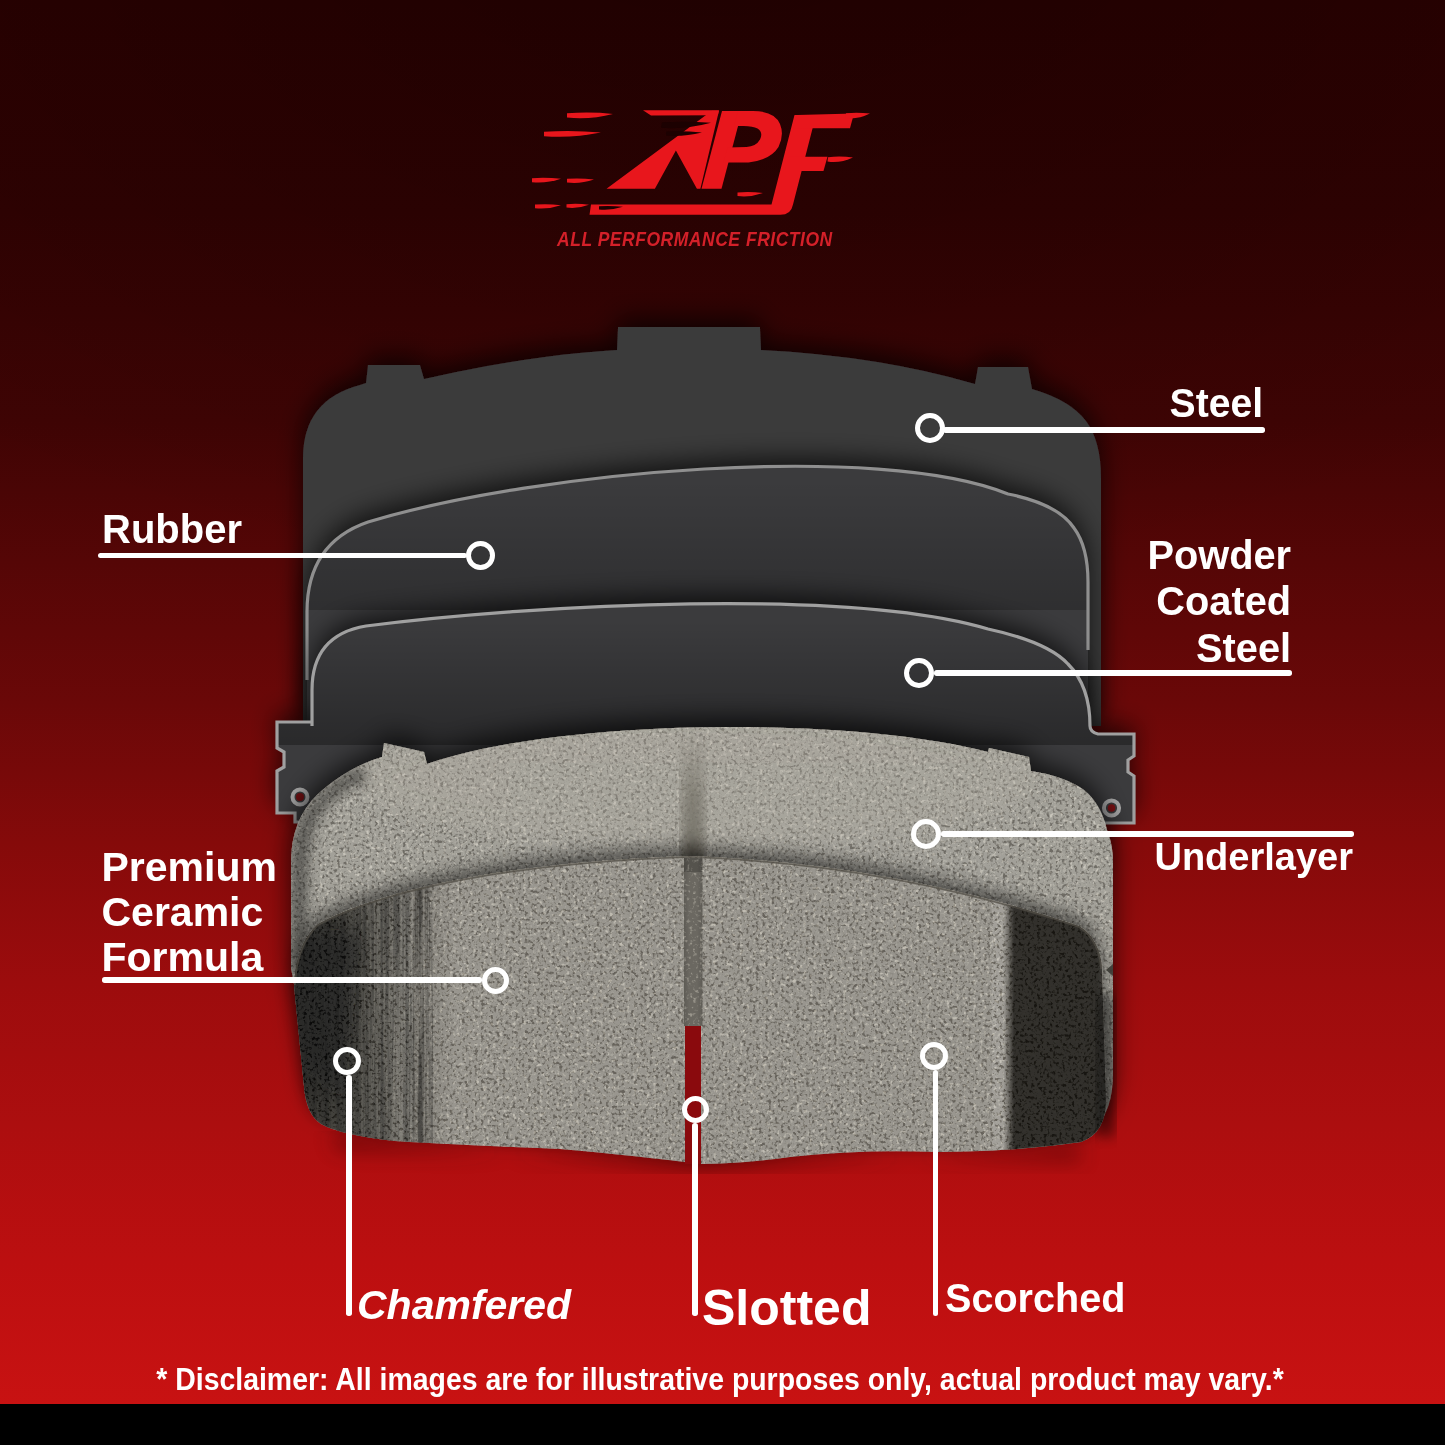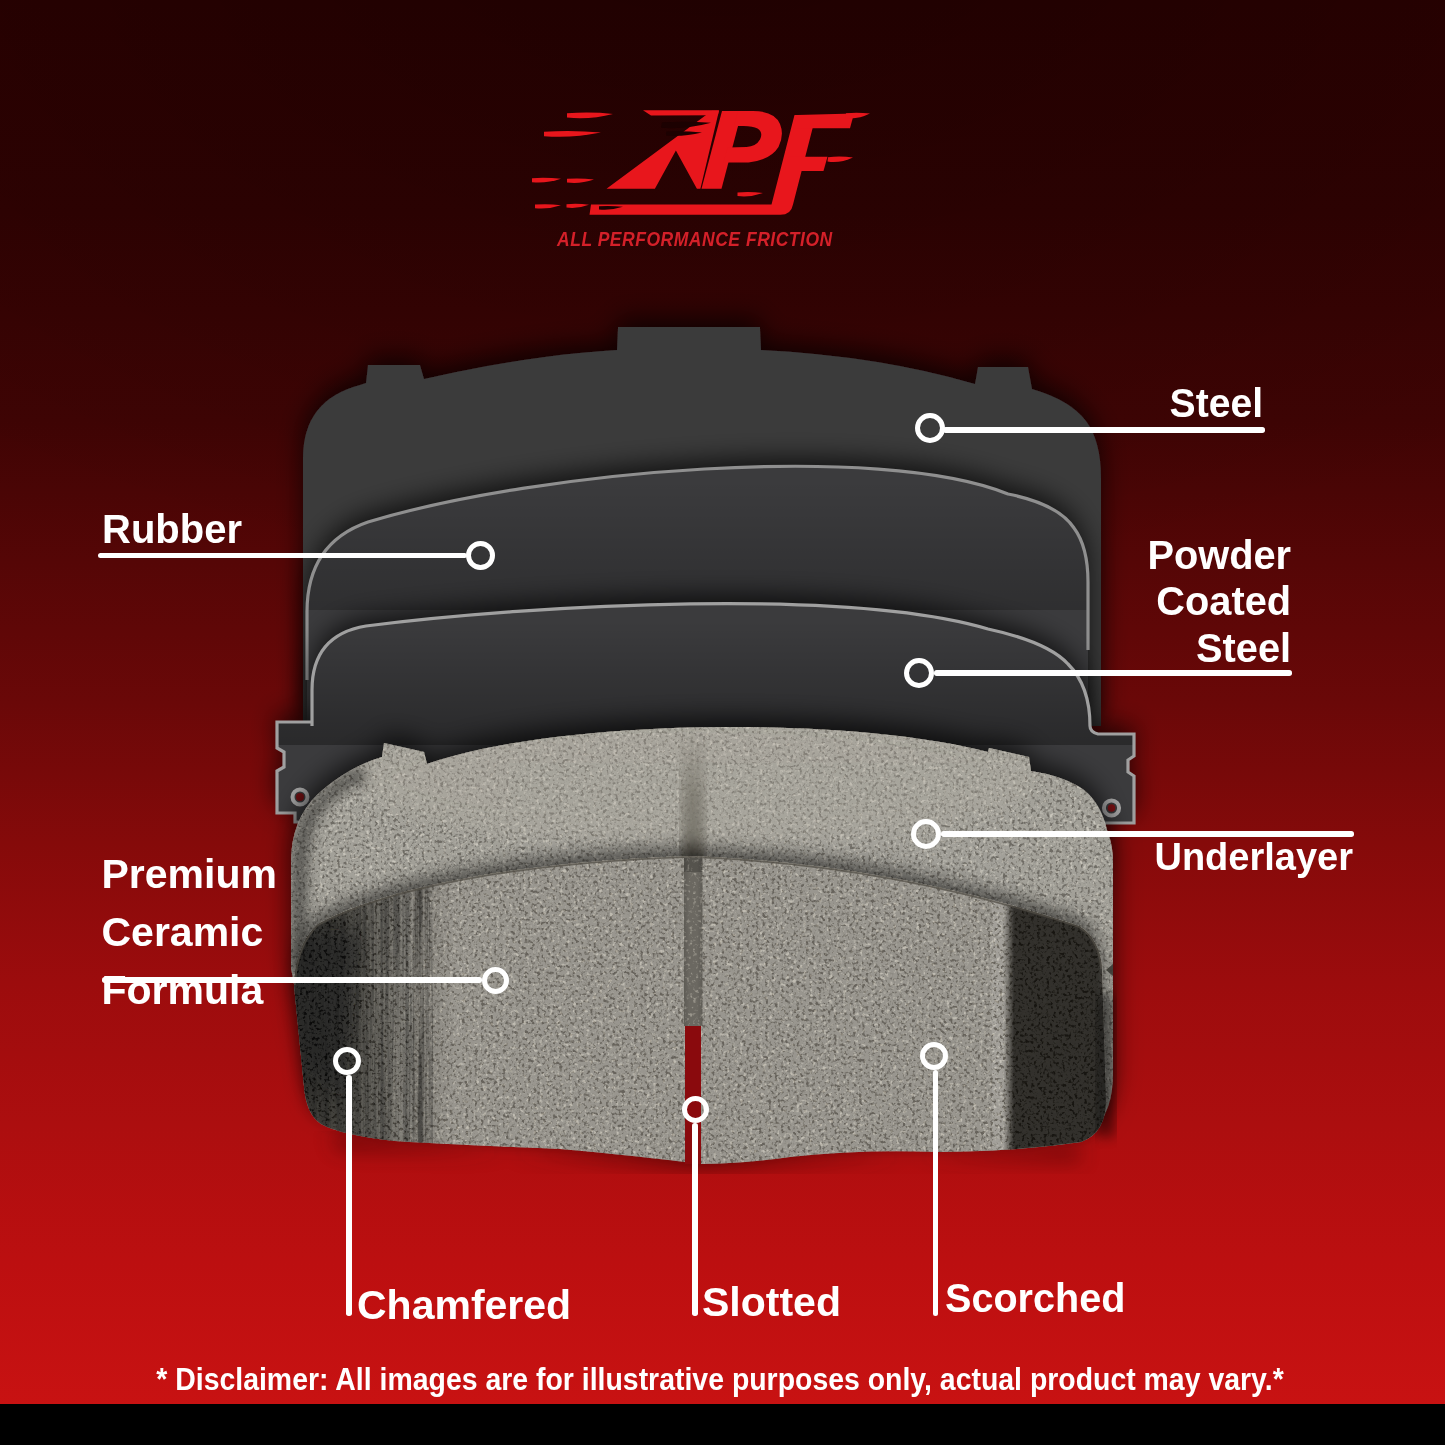--- a/index.html
+++ b/index.html
@@ -221,29 +221,29 @@
 <div class="circ" style="left:466px; top:541px; width:29px; height:29px;"></div>
 
 <div class="lbl" id="t-pcs" style="right:153.5px; top:531.7px; font-size:41px; line-height:46.5px; text-align:right; transform:scaleX(.97); transform-origin:right center;">Powder<br>Coated<br>Steel</div>
 <div class="hline" style="left:933.5px; top:670.3px; width:358px;"></div>
 <div class="circ" style="left:904px; top:658px; width:30px; height:30px;"></div>
 
 <div class="lbl" id="t-under" style="right:92px; top:836.1px; font-size:38px;">Underlayer</div>
 <div class="hline" style="left:940.5px; top:831px; width:413px;"></div>
 <div class="circ" style="left:911px; top:819px; width:30px; height:30px;"></div>
 
-<div class="lbl" id="t-prem" style="left:101.5px; top:845.3px; font-size:41px; line-height:58px;">Premium<br>Ceramic<br>Formula</div>
+<div class="lbl" id="t-prem" style="left:101.5px; top:845.3px; font-size:41px; line-height:45px;">Premium<br>Ceramic<br>Formula</div>
 <div class="hline" style="left:101.5px; top:977.4px; width:380px;"></div>
 <div class="circ" style="left:481.5px; top:966.5px; width:27px; height:27px;"></div>
 
-<div class="lbl" id="t-cham" style="left:357px; top:1281.6px; font-size:41px;">Chamfered</div>
+<div class="lbl" id="t-cham" style="left:357px; top:1281.6px; font-size:41px;font-style:italic;">Chamfered</div>
 <div class="vline" style="left:346px; top:1075.4px; height:240.6px;"></div>
 <div class="circ" style="left:332.8px; top:1047.4px; width:28px; height:28px;"></div>
 
-<div class="lbl" id="t-slot" style="left:702px; top:1278.8px; font-size:41px;">Slotted</div>
+<div class="lbl" id="t-slot" style="left:702px; top:1278.8px; font-size:50px;">Slotted</div>
 <div class="vline" style="left:692.2px; top:1122.5px; height:193.5px;"></div>
 <div class="circ" style="left:681.5px; top:1095.5px; width:27px; height:27px;"></div>
 
 <div class="lbl" id="t-scor" style="left:945px; top:1275.4px; font-size:41px; transform:scaleX(.965); transform-origin:left center;">Scorched</div>
 <div class="vline" style="left:932.9px; top:1070.3px; height:245.7px;"></div>
 <div class="circ" style="left:920.4px; top:1042.3px; width:28px; height:28px;"></div>
 
 <div class="lbl" id="t-disc" style="left:0; right:5px; top:1362.3px; font-size:31px; text-align:center; transform:scaleX(.917); transform-origin:center;">* Disclaimer: All images are for illustrative purposes only, actual product may vary.*</div>
 
 </div>

